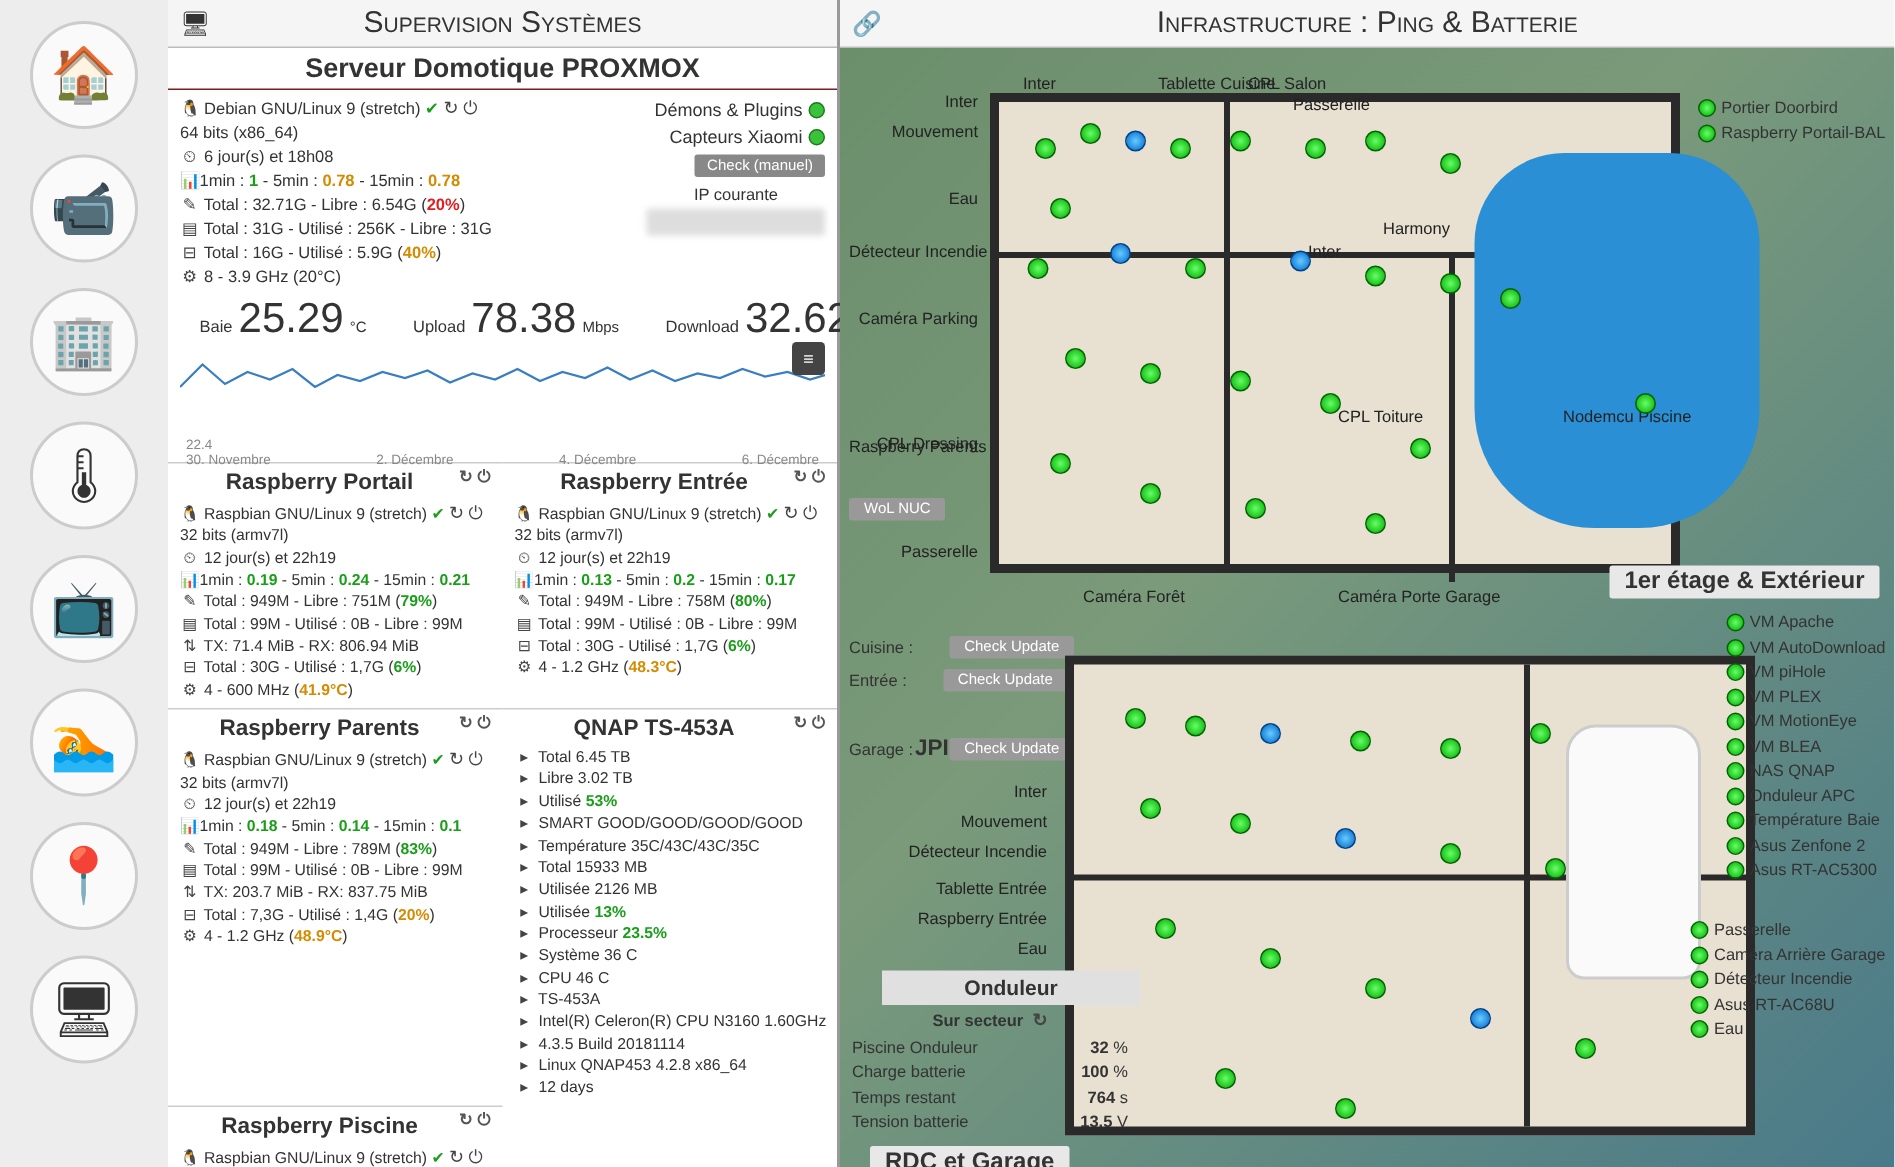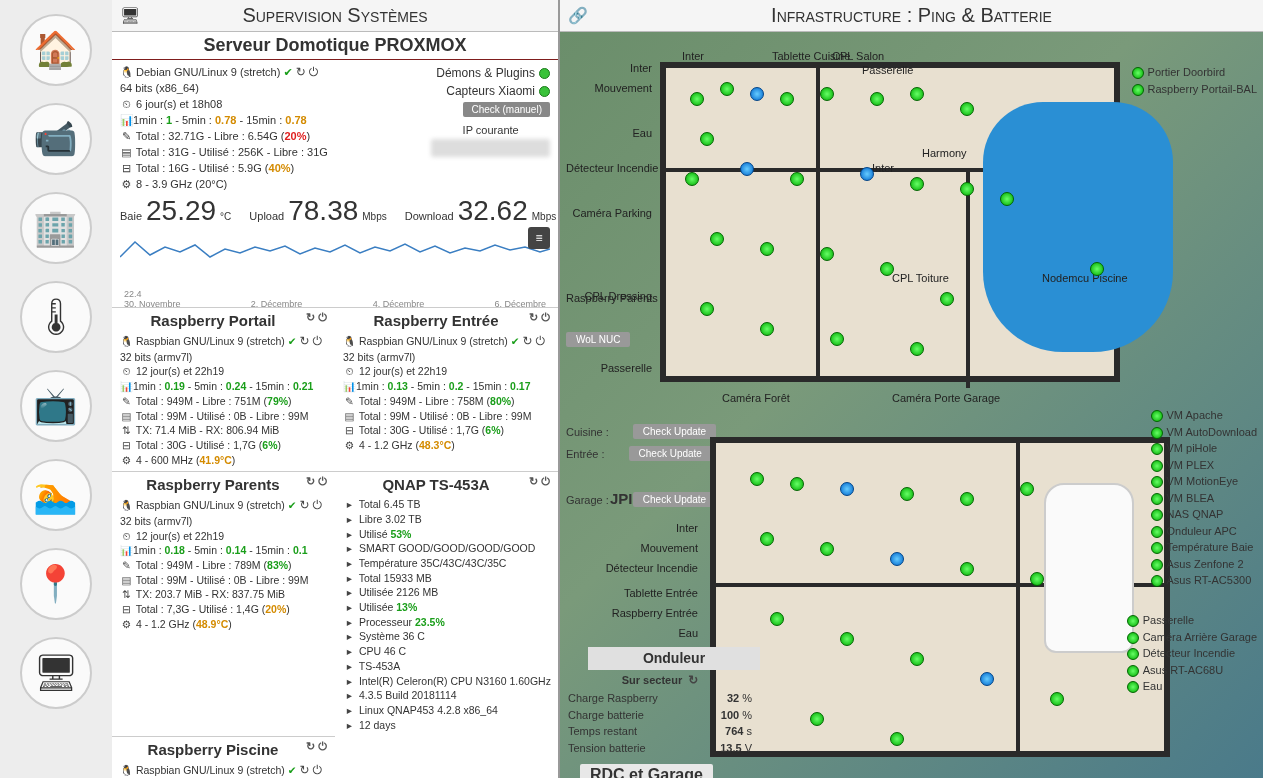--- a/index.html
+++ b/index.html
@@ -19,21 +19,21 @@
 .red { color:#e02020; font-weight:600; }
 .chk { color:#1a9e1a; }
 .ico { display:inline-block; width:13px; text-align:center; color:#444; }
 .right-box { position:absolute; right:8px; top:4px; text-align:right; font-size:12px; line-height:1.5; }
 .dot { display:inline-block; width:11px; height:11px; border-radius:50%; background:#3ac23a; border:1px solid #1a7a1a; vertical-align:middle; margin-left:4px; }
 .btn-small { background:#888; color:#fff; font-size:10px; padding:2px 8px; border:none; border-radius:2px; cursor:pointer; }
 .ip-box { font-size:11px; text-align:center; margin-top:4px; }
 .ip-val { background:#ddd; color:#ddd; padding:1px 30px; border-radius:2px; display:inline-block; filter:blur(2px); }
 .metrics-row { display:flex; align-items:flex-end; padding:0 8px; gap:18px; }
 .metric { display:flex; align-items:baseline; gap:4px; }
-.metric .lbl { font-size:11px; }
+.metric .lbl { font-size:11px;margin-left:13px; }
 .metric .big { font-size:28px; font-weight:400; }
 .metric .unit { font-size:10px; }
 .chart-area { height:80px; padding:0 8px; position:relative; }
 .chart-svg { width:100%; height:60px; }
 .chart-btn { position:absolute; right:8px; top:0; width:22px; height:22px; background:#444; color:#fff; border-radius:3px; display:flex; align-items:center; justify-content:center; font-size:12px; cursor:pointer; }
 .x-axis { display:flex; justify-content:space-between; font-size:9px; color:#888; padding:0 4px; }
 .dual-grid { display:flex; flex-wrap:wrap; flex:1; overflow:hidden; }
 .card { width:50%; border-top:1px solid #ccc; padding:2px 8px 4px 8px; font-size:10.5px; line-height:1.4; }
 .card h3 { font-size:15px; font-weight:600; text-align:center; margin-bottom:2px; }
 .card .hdr-icons { float:right; font-size:11px; color:#555; }
@@ -216,20 +216,21 @@
         <div class="room-line" style="left:0;top:100px;width:100%;height:4px"></div>
         <div class="room-line" style="left:150px;top:0;width:4px;height:100%"></div>
         <div class="room-line" style="left:300px;top:100px;width:4px;height:220px"></div>
       </div>
       <div class="pool"></div>
 
       <div class="legend" style="top:32px">
         <div><span class="dot-g"></span><span>Portier Doorbird</span></div>
         <div><span class="dot-g"></span><span>Raspberry Portail-BAL</span></div>
       </div>
+      <div class="floor-title" style="right:10px;top:345px">1er étage &amp; Extérieur</div>
 
       <div id="labels1l">
           <div class="label-tag" style="left: 4px; top: 30px; width: 90px;">Inter</div>
           <div class="label-tag" style="left: 4px; top: 50px; width: 90px;">Mouvement</div>
           <div class="label-tag" style="left: 4px; top: 95px; width: 90px;">Eau</div>
           <div class="label-tag" style="left: 4px; top: 130px; width: 90px;">Détecteur Incendie</div>
           <div class="label-tag" style="left: 4px; top: 175px; width: 90px;">Caméra Parking</div>
           <div class="label-tag" style="left: 4px; top: 225px; width: 90px; margin-top: 33px;">CPL Dressing</div>
           <div class="label-tag" style="left: 4px; top: 260px; width: 90px;">Raspberry Parents</div>
           <div class="label-tag" style="left: 4px; top: 330px; width: 90px;">Passerelle</div>
@@ -343,21 +344,21 @@
           <div><span class="dot-g"></span><span>Détecteur Incendie</span></div>
           <div><span class="dot-g"></span><span>Asus RT-AC68U</span></div>
           <div><span class="dot-g"></span><span>Eau</span></div>
         </div>
 
       <div class="ondul-box">
         <h4><span>Onduleur</span></h4>
         <div class="sub"><span>Sur secteur</span> &nbsp;<span class="refresh-i">↻</span></div>
         <div id="ondul-rows">
             <div class="row">
-              <span>Charge Raspberry</span>
+              <span>Piscine Onduleur</span>
               <span><b>32</b> <span>%</span></span>
             </div>
             <div class="row">
               <span>Charge batterie</span>
               <span><b>100</b> <span>%</span></span>
             </div>
             <div class="row">
               <span>Temps restant</span>
               <span><b>764</b> <span>s</span></span>
             </div>

